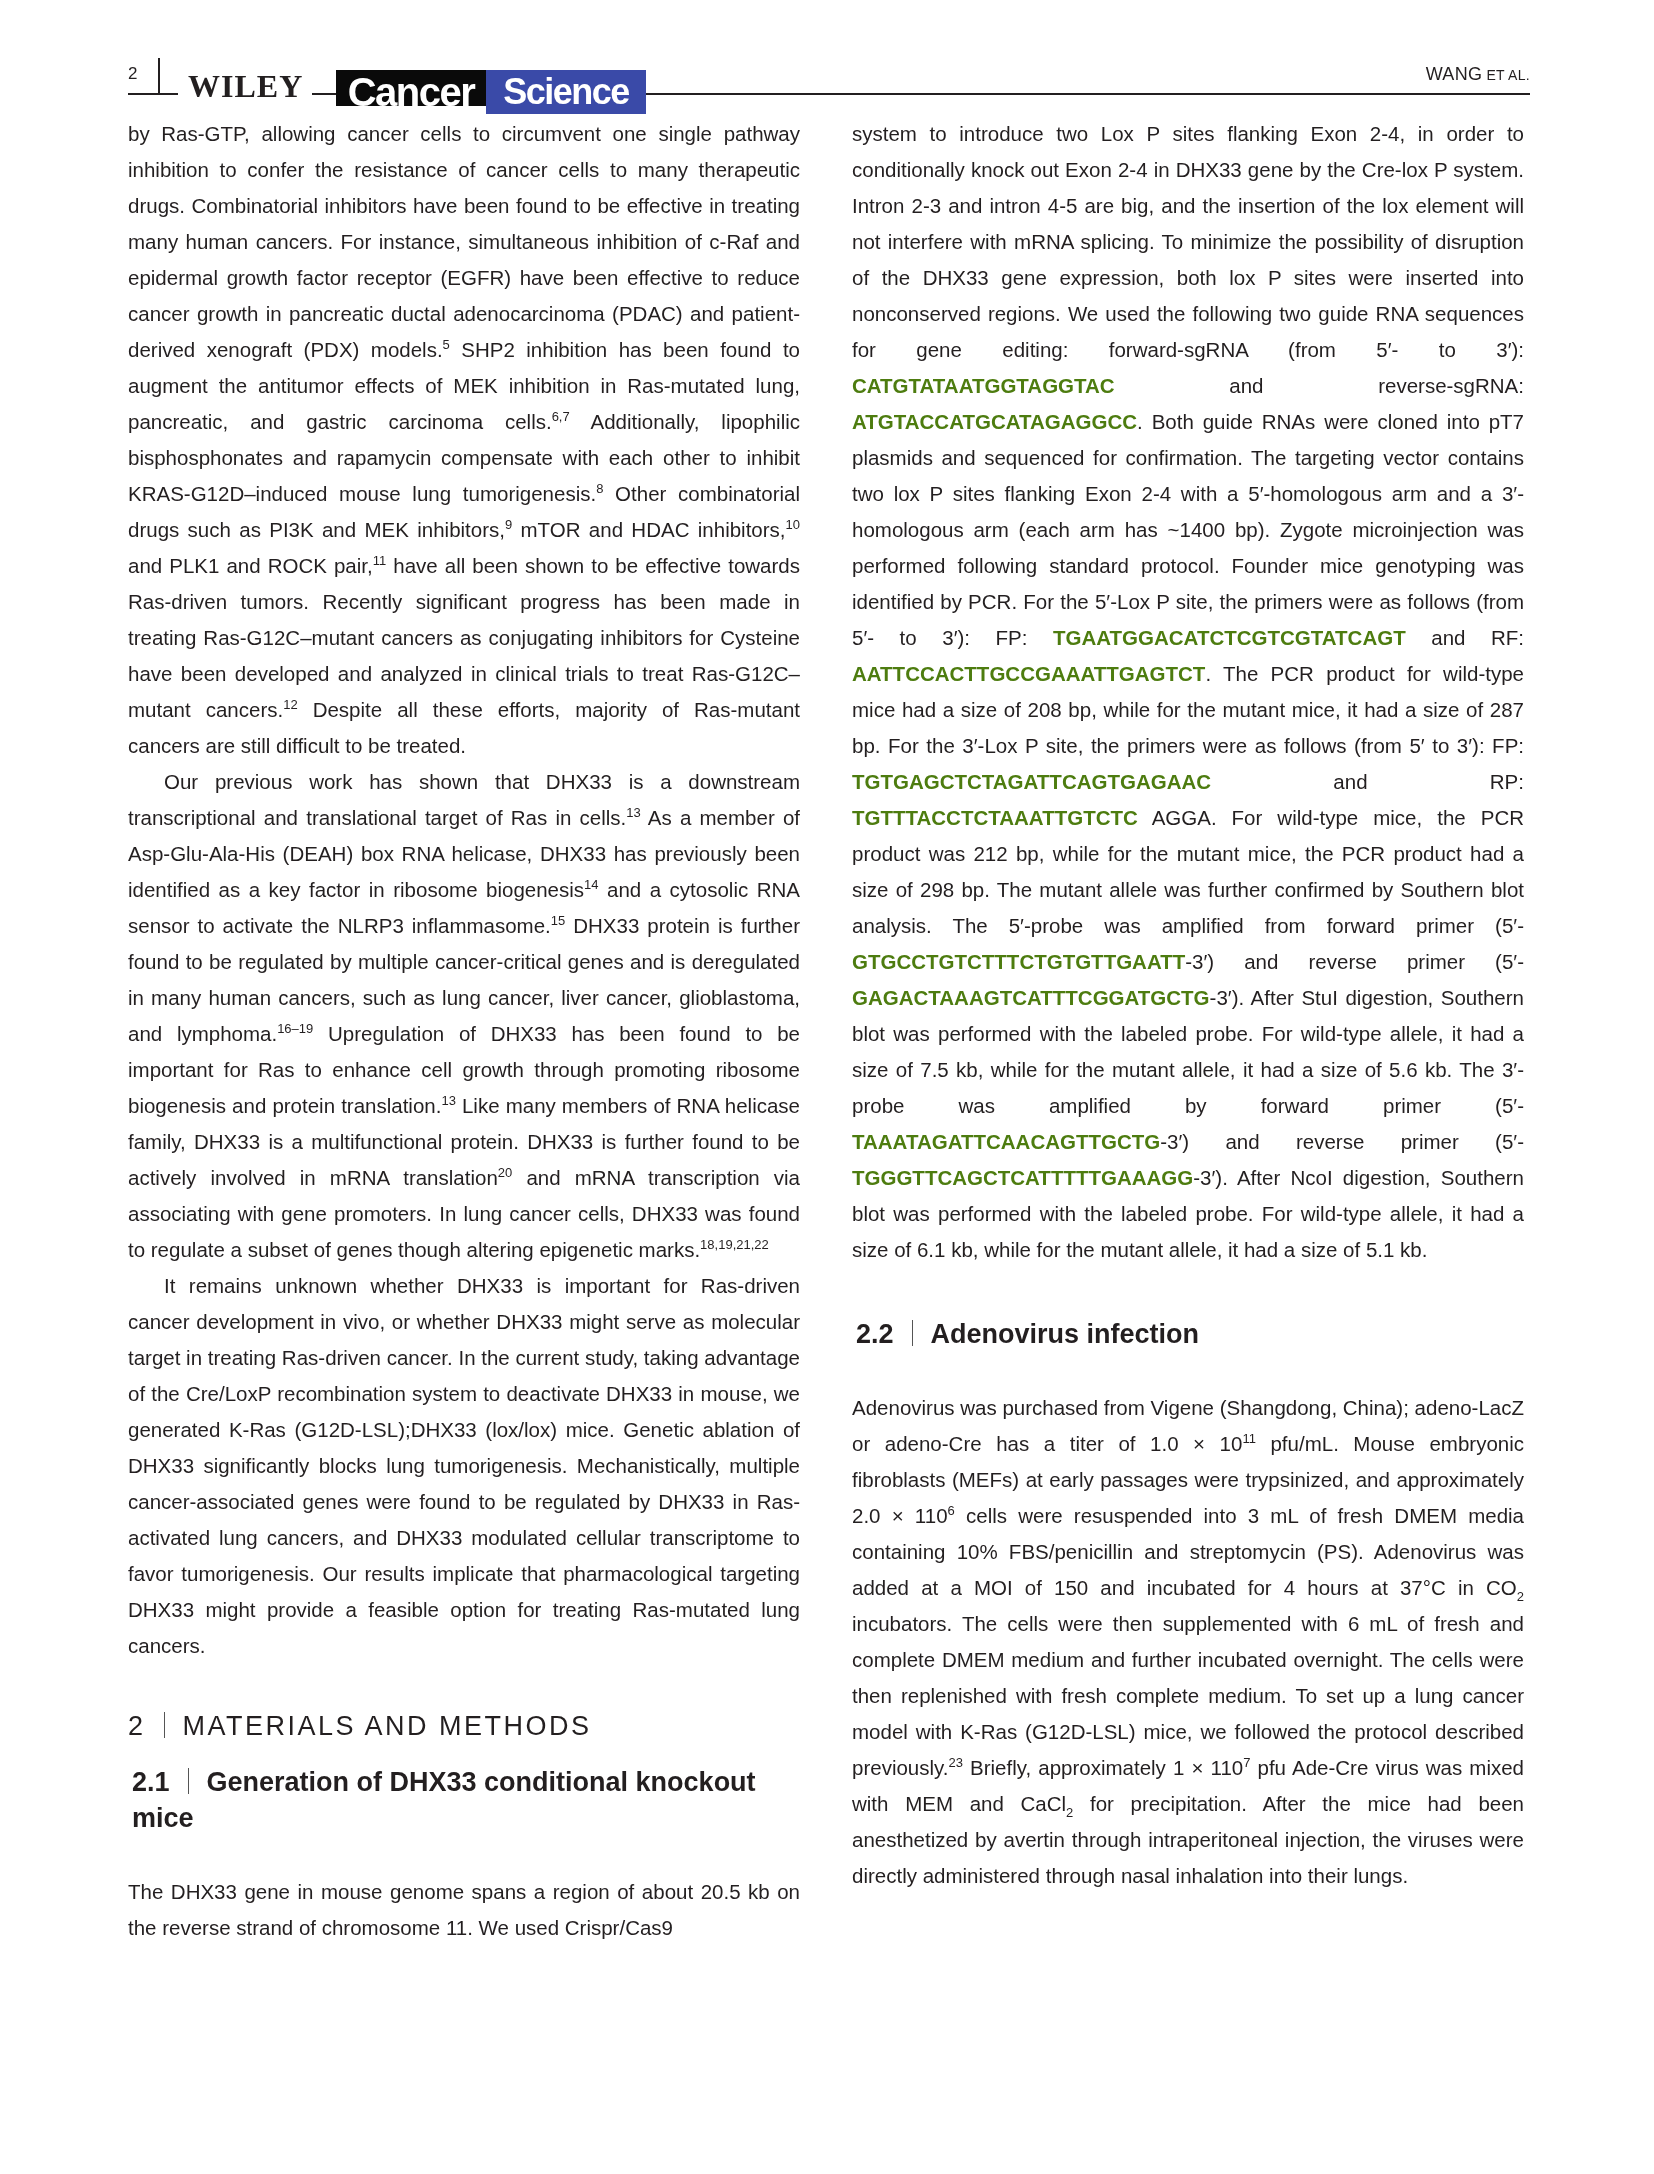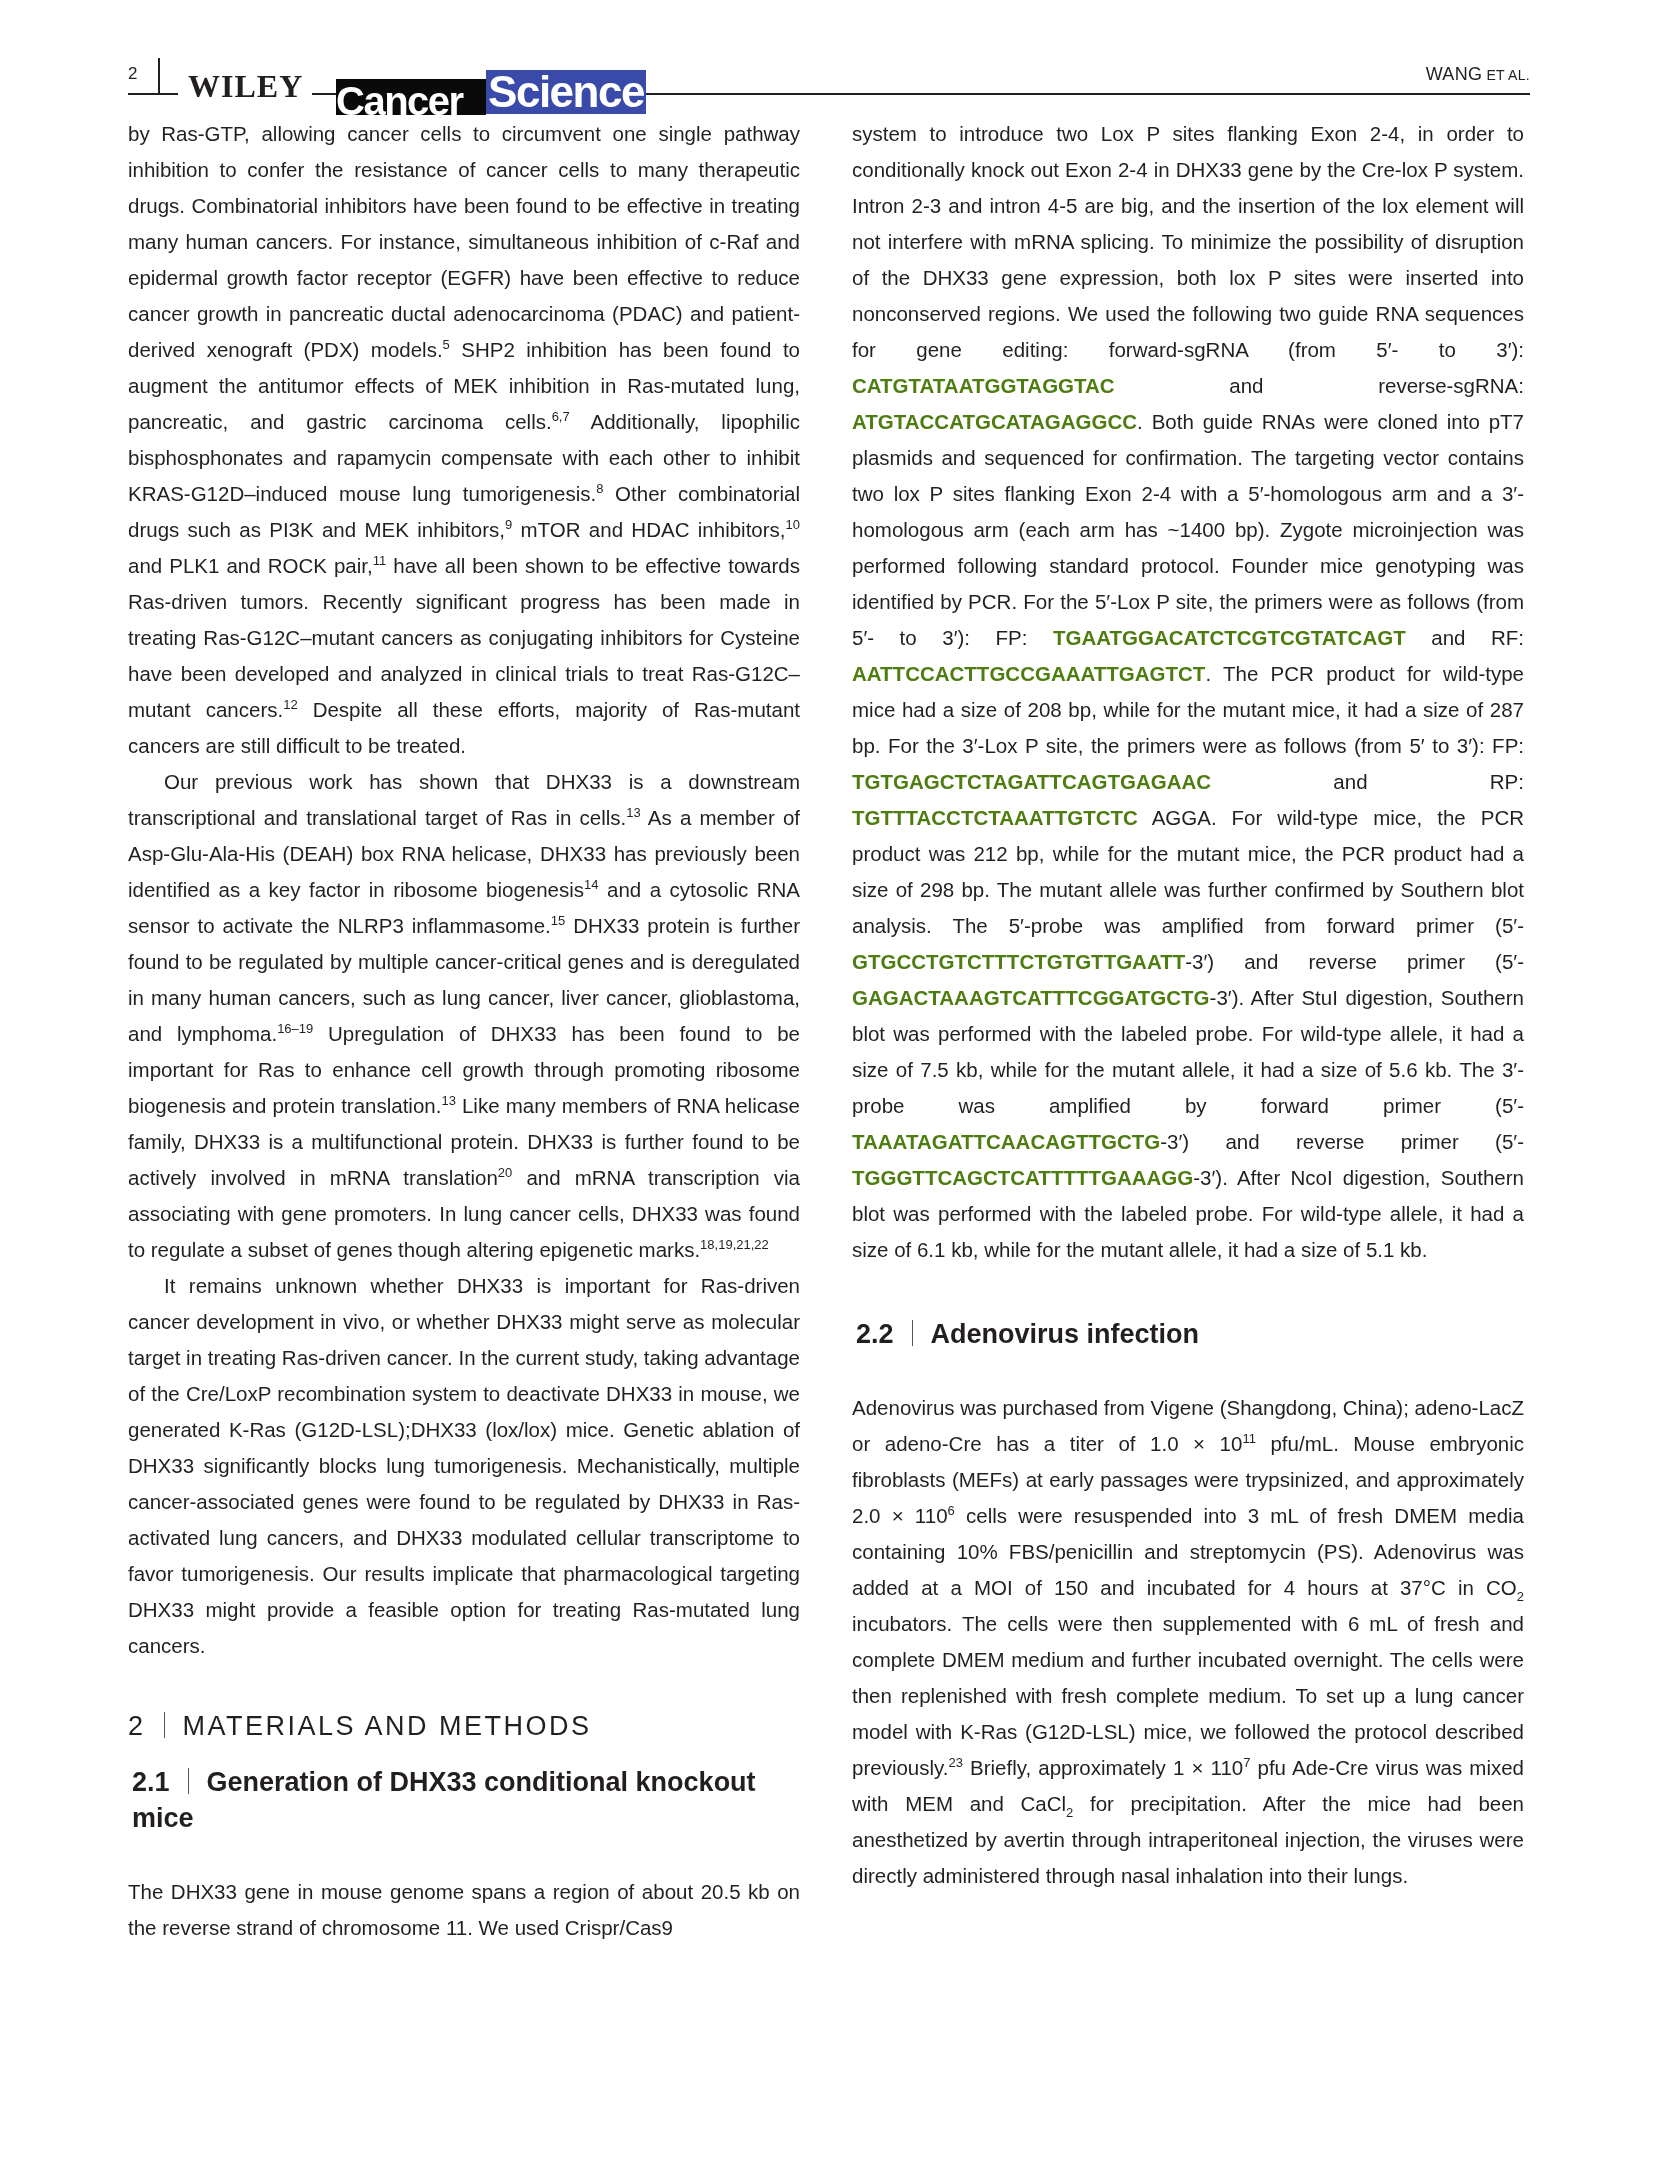--- a/index.html
+++ b/index.html
@@ -3,22 +3,22 @@
 <meta charset="utf-8">
 <style>
   html, body { margin: 0; padding: 0; background: #ffffff; }
   body { width: 1654px; height: 2174px; position: relative; overflow: hidden; color: #231f20; font-family: "Liberation Sans", sans-serif; }
   .header { position: absolute; left: 0; top: 0; width: 1654px; height: 130px; }
   .page-num { position: absolute; left: 128px; top: 64px; font-size: 17px; font-family: "Liberation Sans", sans-serif; }
   .page-num-bar { position: absolute; left: 158px; top: 58px; width: 1.5px; height: 36px; background: #231f20; }
   .rule-left { position: absolute; left: 128px; top: 93px; width: 50px; height: 1.5px; background: #231f20; }
   .wiley { position: absolute; left: 188px; top: 70px; font-family: "Liberation Serif", serif; font-weight: bold; font-size: 32px; letter-spacing: 1px; color: #231f20; line-height: 1; }
   .rule-mid { position: absolute; left: 312px; top: 93px; width: 24px; height: 1.5px; background: #231f20; }
-  .logo-cancer { position: absolute; left: 336px; top: 79px; width: 150px; height: 36px; background: #0a0a0a; color: #fff; font-family: "Liberation Sans", sans-serif; font-weight: bold; font-size: 40px; line-height: 44px; letter-spacing: -1.5px; transform-origin: left; }
-  .logo-science { position: absolute; left: 486px; top: 70px; width: 160px; height: 44px; background: #3a4aa8; color: #fff; font-family: "Liberation Sans", sans-serif; font-weight: bold; font-size: 44px; line-height: 44px; text-align: center; letter-spacing: -1.5px; }
+  .logo-cancer { position: absolute; left: 336px; top: 70px; width: 150px; height: 36px; background: #0a0a0a; color: #fff; font-family: "Liberation Sans", sans-serif; font-weight: bold; font-size: 40px; line-height: 44px; text-align: center; letter-spacing: -1.5px; transform-origin: left; }
+  .logo-science { position: absolute; left: 486px; top: 70px; width: 160px; height: 44px; background: #3a4aa8; color: #fff; font-family: "Liberation Sans", sans-serif; font-weight: bold; font-size: 36px; line-height: 44px; text-align: center; letter-spacing: -1.5px; }
   .rule-right { position: absolute; left: 646px; top: 93px; width: 884px; height: 1.5px; background: #231f20; }
   .running-head { position: absolute; right: 124px; top: 64px; font-size: 18px; color: #231f20; letter-spacing: 0.3px; }
   .running-head small { font-size: 14px; }
 
   .col { position: absolute; top: 116px; width: 672px; font-size: 20.5px; line-height: 36px; text-align: justify; hyphens: manual; }
   .col-left { left: 128px; }
   .col-right { left: 852px; }
   .col p { margin: 0; }
   .indent { text-indent: 36px; }
   sup { font-size: 13px; line-height: 0; vertical-align: 8px; }

